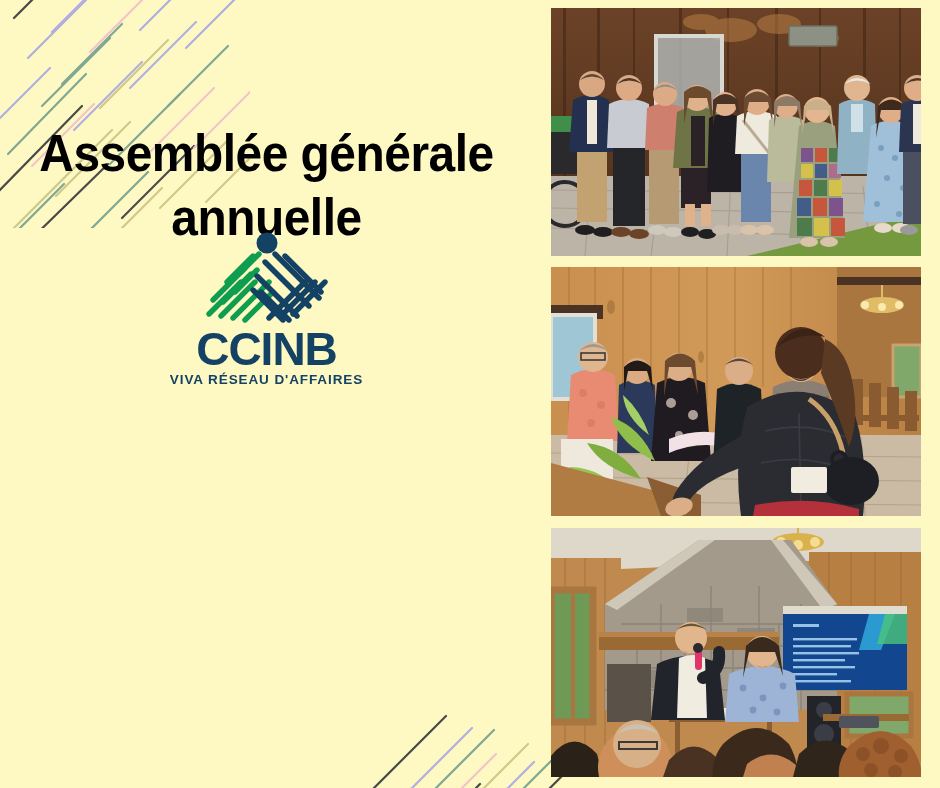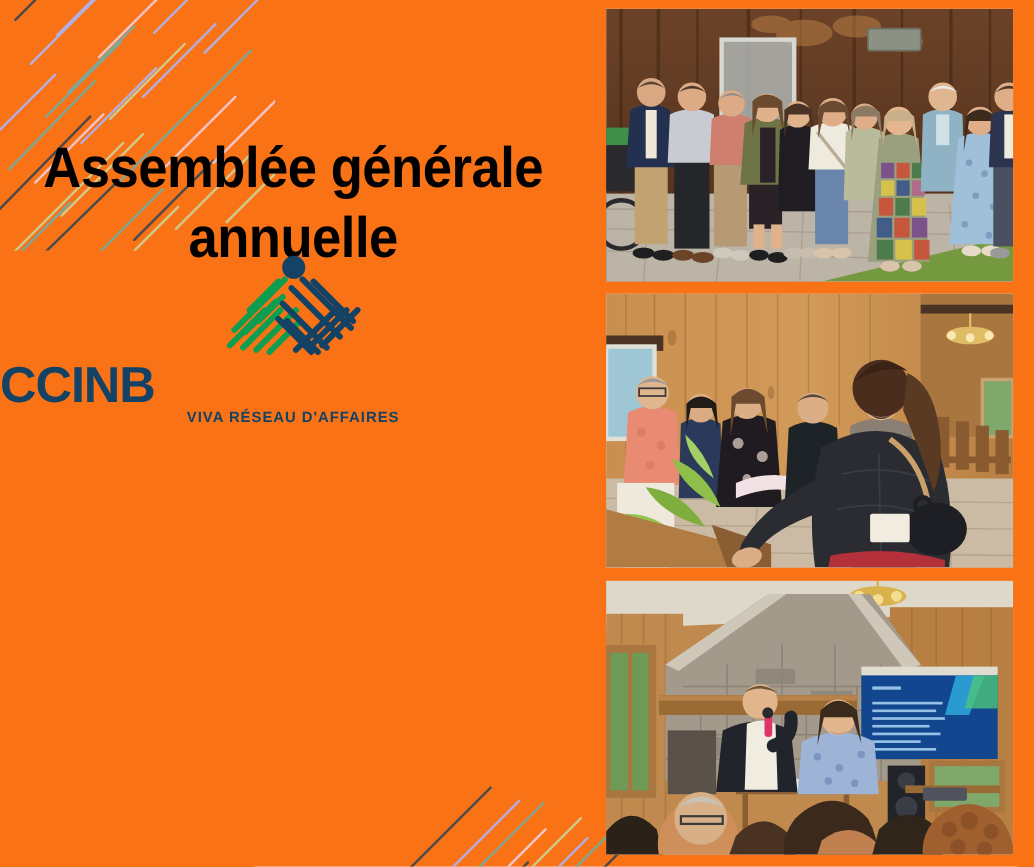--- a/index.html
+++ b/index.html
@@ -1,19 +1,19 @@
 <!DOCTYPE html>
 <html><head>
 <meta charset="utf-8">
 <style>
   html,body{margin:0;padding:0;background:#ffffff;}
   body{width:940px;height:788px;overflow:hidden;position:relative;
        font-family:"Liberation Sans","DejaVu Sans",sans-serif;}
 
-  .poster{position:absolute;inset:0;background:#f97316;overflow:hidden;padding-left:36px;}
+  .poster{position:absolute;inset:0;background:#fef9c3;overflow:hidden;padding-left:36px;}
 
   
   .deco{position:absolute;overflow:hidden;pointer-events:none;}
   .deco svg{display:block;}
   #deco-top-left{left:-10px;top:-12px;width:260px;height:240px;}
   #deco-bottom-right{left:368px;top:620px;width:200px;height:180px;}
 
   
   .left-col{position:absolute;left:0;top:0;width:533px;height:788px;}
 
@@ -21,21 +21,21 @@
          color:#000;font-weight:bold;font-size:52px;line-height:64px;
          letter-spacing:-0.5px;font-stretch:condensed;
          font-family:"Liberation Sans Narrow","Liberation Sans","DejaVu Sans Condensed",sans-serif;
          transform:scaleX(0.92);transform-origin:center top;}
   .title .line{display:block;}
 
   
   .logo{position:absolute;left:0;top:232px;width:533px;height:148px;}
   .logo-mark{position:absolute;left:50%;top:0;width:136px;height:92px;
              margin-left:-68px;}
-  .logo-word{position:absolute;left:0;top:94px;width:533px;text-align:left;
+  .logo-word{position:absolute;left:0;top:94px;width:533px;text-align:center;
              color:#134264;font-weight:bold;font-size:46px;line-height:46px;
              letter-spacing:-1px;
              font-family:"Liberation Sans","DejaVu Sans",sans-serif;}
   .logo-tag{position:absolute;left:0;top:140px;width:533px;text-align:center;
             color:#134264;font-weight:bold;font-size:13.5px;line-height:16px;
             letter-spacing:0.9px;
             font-family:"Liberation Sans","DejaVu Sans",sans-serif;}
 
   
   .details{position:absolute;left:0;top:480px;width:533px;text-align:center;}

